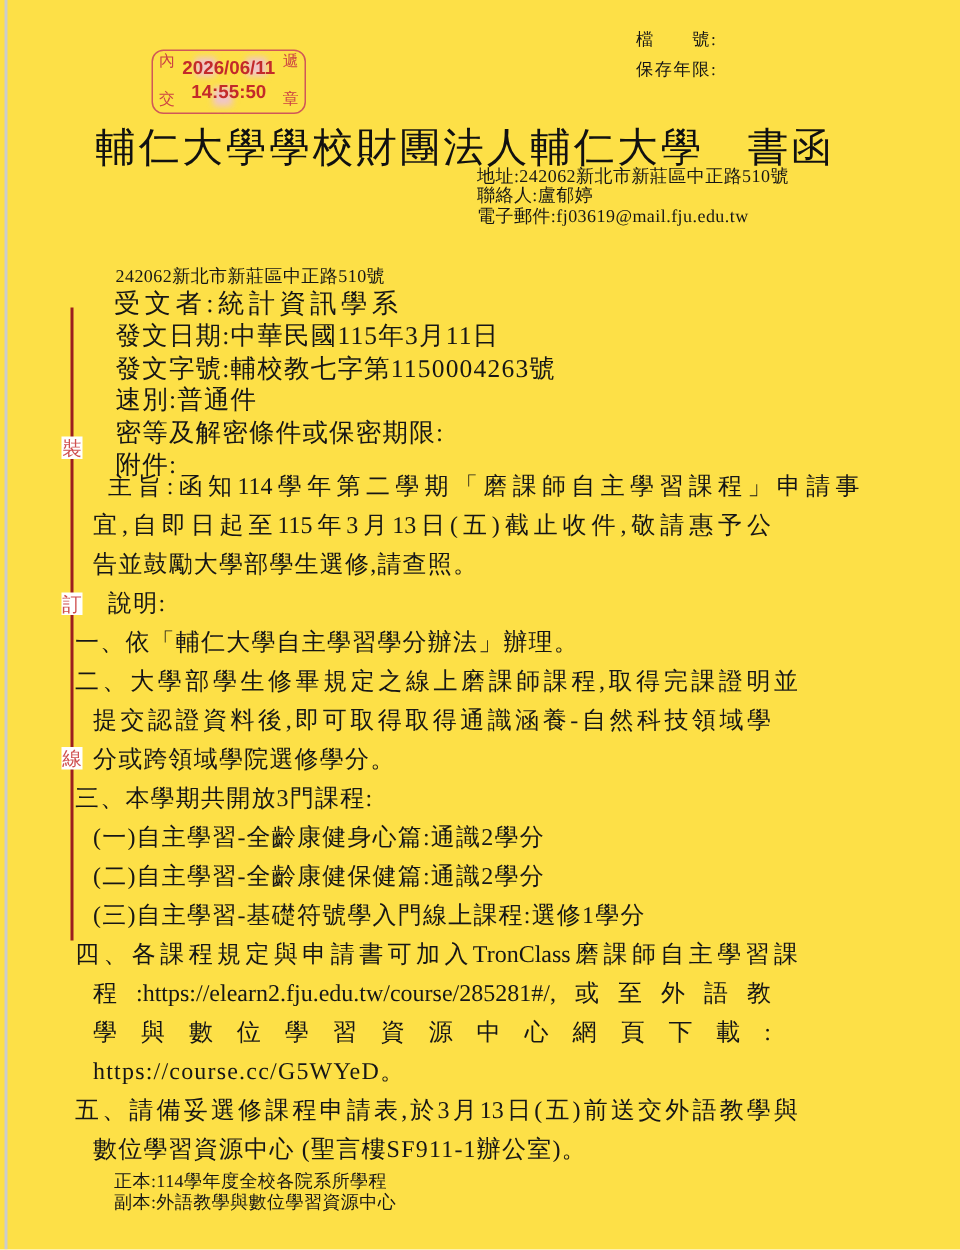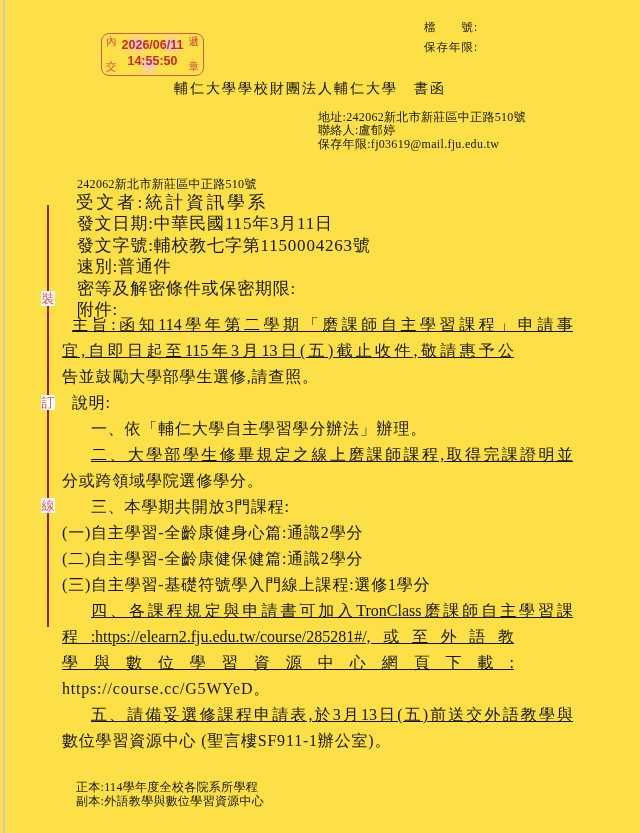--- a/index.html
+++ b/index.html
@@ -19,35 +19,35 @@
   .stamp-side.right{right:4px;}
   .stamp-center{position:absolute;left:13px;right:13px;top:3px;text-align:center;
     font-family:"Liberation Sans","DejaVu Sans",sans-serif;
     font-weight:bold;font-size:12.5px;line-height:16px;color:var(--stamp-red);white-space:nowrap;}
   .stamp-wm{position:absolute;background:var(--stamp-faint);filter:blur(2px);border-radius:2px;}
   .wm1{left:28px;top:4px;width:14px;height:13px;}
   .wm2{left:62px;top:4px;width:14px;height:13px;}
   .wm3{left:40px;top:24px;width:13px;height:13px;}
   
   .title{position:absolute;left:0;top:80px;width:620px;text-align:center;
-    font-size:14px;letter-spacing:2px;color:#111;}
+    font-size:27px;letter-spacing:2px;color:#111;}
   
   .sender{position:absolute;left:318px;top:111px;font-size:12px;line-height:13.4px;letter-spacing:0.3px;}
   
   .postal{position:absolute;left:77px;top:176px;font-size:12px;letter-spacing:0.3px;}
   .recipient{position:absolute;left:76px;top:190px;font-size:17.5px;letter-spacing:3px;}
   
   .meta{position:absolute;left:77px;top:213px;font-size:17px;line-height:21.5px;letter-spacing:0.8px;}
   
   .body{position:absolute;left:0;top:312px;width:640px;}
   .body .ln{height:26px;line-height:26px;font-size:16px;letter-spacing:0.8px;white-space:nowrap;}
   .body .i0{margin-left:72px;width:501px;}
-  .body .i1{margin-left:91px;width:482px;}
+  .body .i1{margin-left:50px;width:482px;}
   .body .i2{margin-left:62px;width:452px;}
-  .body .j{white-space:normal;text-align:justify;text-align-last:justify;letter-spacing:0;text-decoration:underline;}
+  .body .j{white-space:normal;text-align:justify;text-align-last:justify;letter-spacing:0;}
   
   .footer{position:absolute;left:76px;top:781px;font-size:12px;line-height:13.8px;letter-spacing:0.3px;}
   
   .bind-line{position:absolute;left:47px;top:205px;width:2px;height:422px;background:var(--binding-line);}
   .bind-marks span{position:absolute;left:41px;width:14px;height:15px;background:#fff;
     font-size:13px;line-height:15px;color:var(--binding-char);text-align:center;}
   .bind-marks span:nth-child(1){top:291px;}
   .bind-marks span:nth-child(2){top:395px;}
   .bind-marks span:nth-child(3){top:498px;}
 </style>
@@ -79,21 +79,21 @@
       <div>14:55:50</div>
     </div>
   </div>
 
   <div class="title">輔仁大學學校財團法人輔仁大學　書函</div>
 
   <div class="sender">
 
   <div>地址:242062新北市新莊區中正路510號</div>
       <div>聯絡人:盧郁婷</div>
-      <div>保存年限:fj03619@mail.fju.edu.tw</div>
+      <div>電子郵件:fj03619@mail.fju.edu.tw</div>
     </div>
 
   <div class="postal">242062新北市新莊區中正路510號</div>
   <div class="recipient">受文者:統計資訊學系</div>
 
   <div class="meta">
 
   <div>發文日期:中華民國115年3月11日</div>
       <div>發文字號:輔校教七字第1150004263號</div>
       <div>速別:普通件</div>
@@ -102,20 +102,21 @@
     </div>
 
   <div class="body">
 
   <div class="ln i0 j">主旨:函知114學年第二學期「磨課師自主學習課程」申請事</div>
       <div class="ln i2 j">宜,自即日起至115年3月13日(五)截止收件,敬請惠予公</div>
       <div class="ln i2">告並鼓勵大學部學生選修,請查照。</div>
       <div class="ln i0">說明:</div>
       <div class="ln i1">一、依「輔仁大學自主學習學分辦法」辦理。</div>
       <div class="ln i1 j">二、大學部學生修畢規定之線上磨課師課程,取得完課證明並</div>
+      <div class="ln i2 j">提交認證資料後,即可取得取得通識涵養-自然科技領域學</div>
       <div class="ln i2">分或跨領域學院選修學分。</div>
       <div class="ln i1">三、本學期共開放3門課程:</div>
       <div class="ln i2">(一)自主學習-全齡康健身心篇:通識2學分</div>
       <div class="ln i2">(二)自主學習-全齡康健保健篇:通識2學分</div>
       <div class="ln i2">(三)自主學習-基礎符號學入門線上課程:選修1學分</div>
       <div class="ln i1 j">四、各課程規定與申請書可加入TronClass磨課師自主學習課</div>
       <div class="ln i2 j">程:https://elearn2.fju.edu.tw/course/285281#/,或至外語教</div>
       <div class="ln i2 j">學與數位學習資源中心網頁下載:</div>
       <div class="ln i2">https://course.cc/G5WYeD。</div>
       <div class="ln i1 j">五、請備妥選修課程申請表,於3月13日(五)前送交外語教學與</div>

